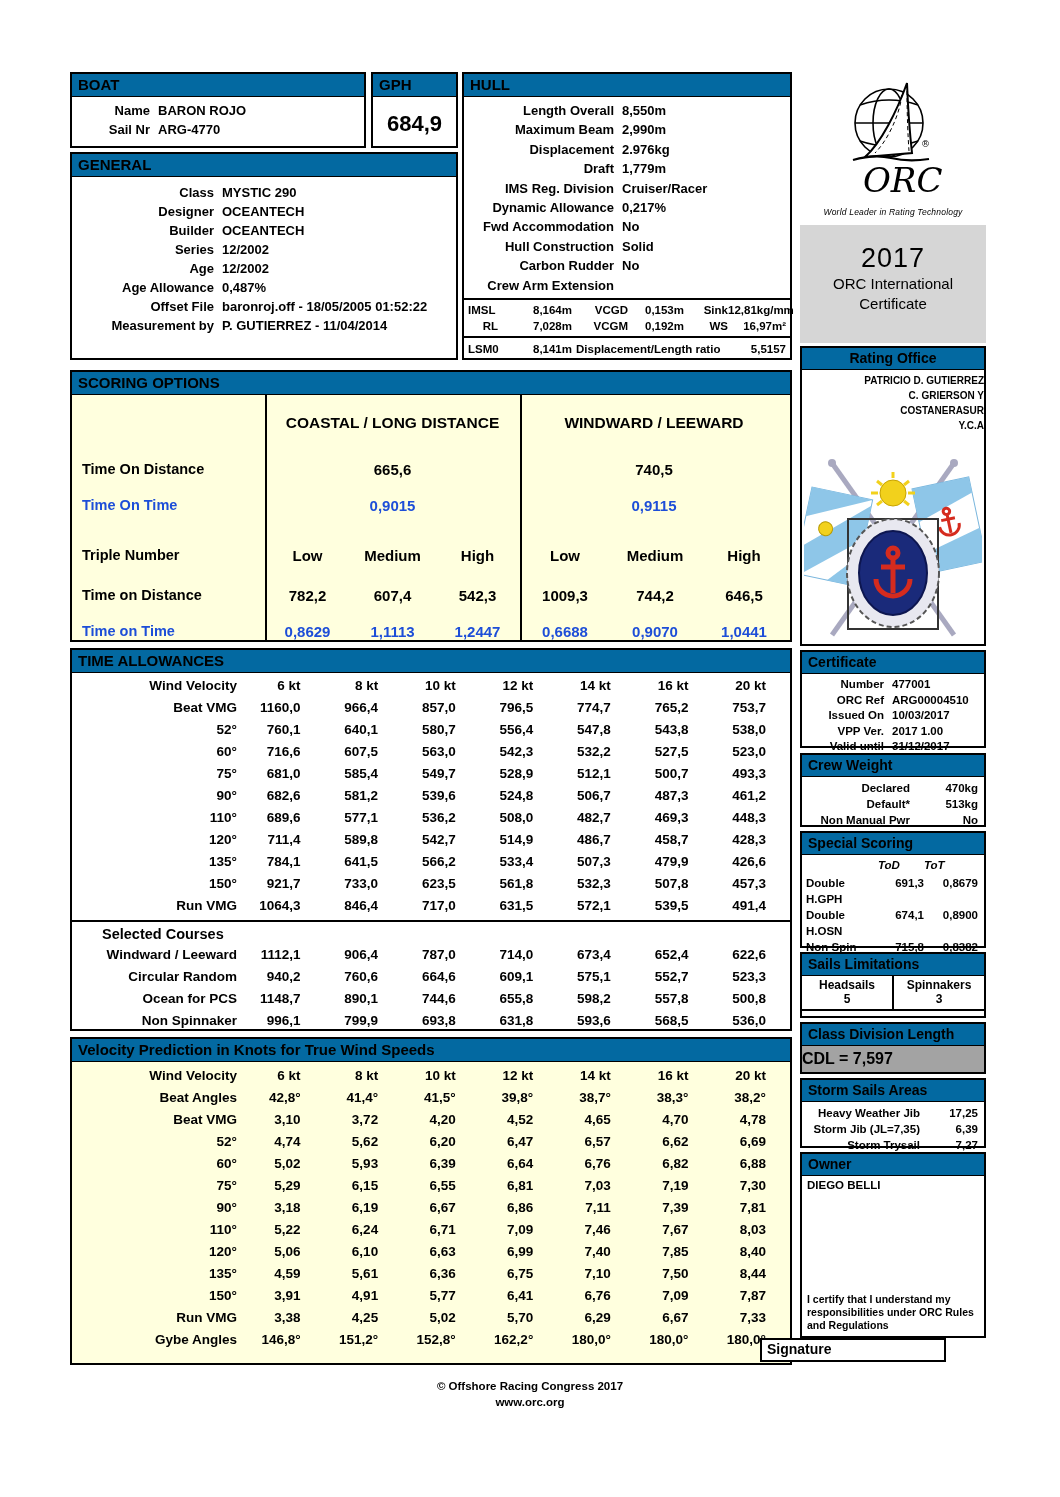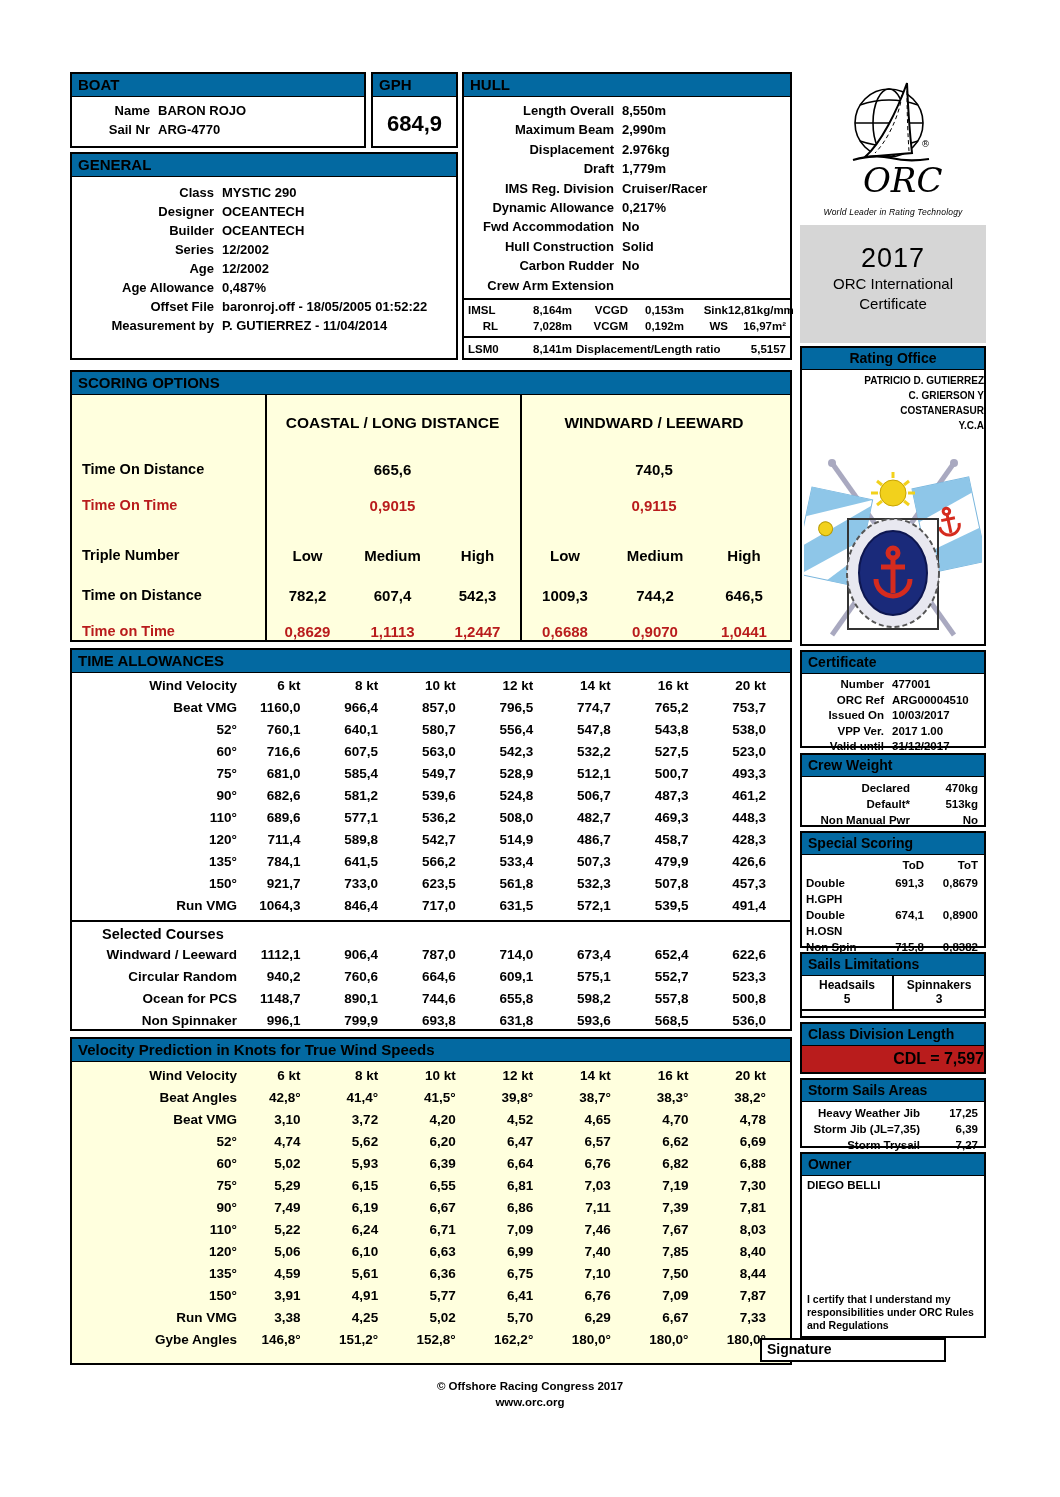--- a/index.html
+++ b/index.html
@@ -25,21 +25,21 @@
   .hydro-row{grid-template-columns:44px 60px 56px 56px 44px 1fr;}
   .lsm-row{grid-template-columns:44px 60px 1fr 58px;padding:3px 4px 0 4px;font-size:11.5px;}
   .num{text-align:right;}
   .hy-l{text-align:left;padding-left:4px;}
   
   .scoring{background:#ffffde;}
   .sc-body{position:relative;height:calc(100% - 23px);}
   .vline{position:absolute;top:0;bottom:0;width:2px;background:#000;}
   .sc-grid{display:grid;grid-template-columns:193px 85px 85px 85px 90px 90px 88px;align-items:center;}
   .sc-rowlabel{padding-left:10px;font-size:14.5px;}
-  .navy{color:#b91c1c;}
+  .navy{color:#1d4ed8;}
   .sc-group{grid-column:span 3;text-align:center;font-size:15px;}
   .sc-cell{text-align:center;font-size:15px;}
   .sc-head{height:56px;display:flex;align-items:center;}
   .sc-head .sc-group{font-size:15.5px;}
   
   .tbl-grid{display:grid;grid-template-columns:175px repeat(7,1fr);}
   .tbl-grid .g-label{text-align:right;padding-right:10px;}
   .tbl-grid .g-cell{text-align:right;padding-right:24px;}
   .tbl-grid>div{font-size:13.5px;line-height:22px;}
   .ta-box{background:#fff;}
@@ -51,25 +51,25 @@
   .logo-panel{background:#fff;margin:0;padding:6px 4px 2px 4px;text-align:center;}
   .logo-tag{font-size:8.5px;font-style:italic;font-weight:normal;letter-spacing:.2px;padding:4px 0 6px 0;}
   .logo-year{font-size:27px;font-weight:normal;text-align:center;margin-top:18px;letter-spacing:1px;}
   .logo-cert{font-size:15px;font-weight:normal;text-align:center;line-height:20px;}
   .side-fields{padding:3px 6px 0 12px;font-size:11.5px;}
   .side-fields .frow{font-size:11.5px;line-height:15.5px;}
   .ro-lines{font-size:10px;text-align:right;line-height:15px;padding-top:3px;}
   .ss-grid{display:grid;grid-template-columns:1fr 46px 54px;font-size:11.5px;line-height:16px;padding:2px 6px 0 4px;}
   .ss-grid .g-label{text-align:left;}
   .ss-grid .g-cell{text-align:right;}
-  .ss-head{text-align:right;}
+  .ss-head{text-align:left;font-style:italic;}
   .sail-cols{display:flex;text-align:center;font-size:12px;}
   .sail-col{flex:1;padding:2px 0 3px 0;border-bottom:2px solid #000;}
   .sail-col:first-child{border-right:2px solid #000;}
-  .cdl-val{background:#b91c1c;text-align:right;font-size:16px;padding:4px 0;}
+  .cdl-val{background:#a3a3a3;text-align:left;font-size:16px;padding:4px 0;}
   .storm-fields{padding:3px 6px 0 0;--lw:118px;}
   .storm-fields .frow{font-size:11.5px;line-height:16px;}
   .storm-fields .fvalue{flex:1;text-align:right;padding-left:0;}
   .owner-name{font-size:11.5px;padding:3px 5px;}
   .certify{position:absolute;bottom:4px;left:5px;right:5px;font-size:10.5px;line-height:13px;}
   .sig-label{font-size:14px;padding:1px 5px;}
   .footer{position:absolute;left:0;width:1060px;text-align:center;font-size:11.5px;line-height:16px;}
   svg text{font-weight:normal;}
 </style>
 </head>
@@ -428,21 +428,21 @@
         <div class="g-cell">6,88</div>
         <div class="g-label">75°</div>
         <div class="g-cell">5,29</div>
         <div class="g-cell">6,15</div>
         <div class="g-cell">6,55</div>
         <div class="g-cell">6,81</div>
         <div class="g-cell">7,03</div>
         <div class="g-cell">7,19</div>
         <div class="g-cell">7,30</div>
         <div class="g-label">90°</div>
-        <div class="g-cell">7,49</div>
+        <div class="g-cell">3,18</div>
         <div class="g-cell">6,19</div>
         <div class="g-cell">6,67</div>
         <div class="g-cell">6,86</div>
         <div class="g-cell">7,11</div>
         <div class="g-cell">7,39</div>
         <div class="g-cell">7,81</div>
         <div class="g-label">110°</div>
         <div class="g-cell">5,22</div>
         <div class="g-cell">6,24</div>
         <div class="g-cell">6,71</div>

